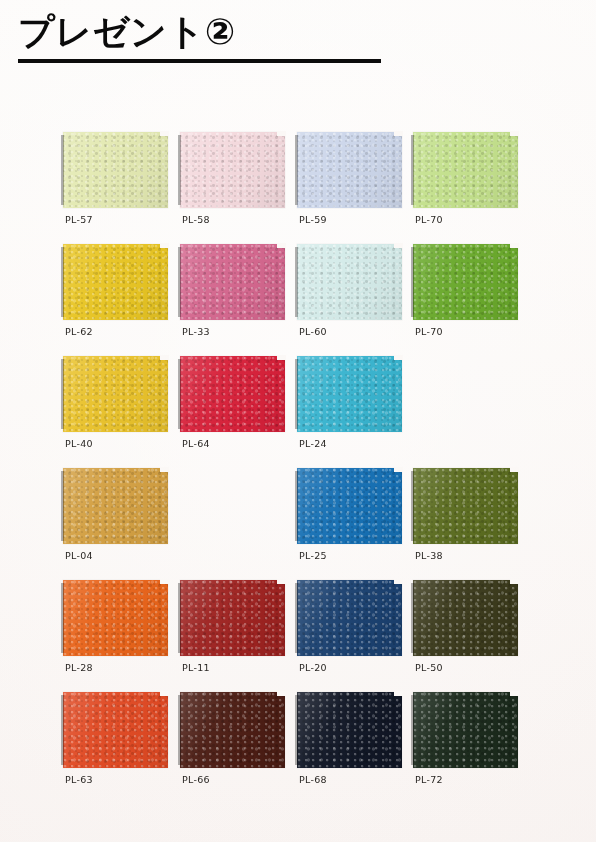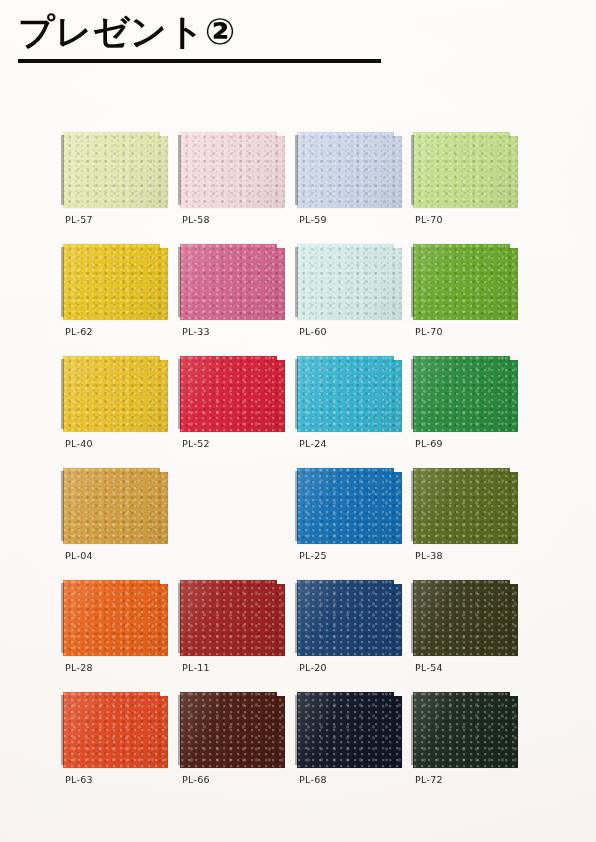--- a/index.html
+++ b/index.html
@@ -181,38 +181,30 @@
             <div class="swatch-nick"></div>
           </div>
           <div class="label">PL-40</div>
         </div>
         <div class="cell c1">
           <div class="swatch-wrap">
             <div class="swatch" style="background-color: rgb(215, 33, 58);"></div>
             <div class="swatch-edge"></div>
             <div class="swatch-nick"></div>
           </div>
-          <div class="label">PL-52</div>
+          <div class="label">PL-64</div>
         </div>
         <div class="cell c2">
           <div class="swatch-wrap">
             <div class="swatch" style="background-color: rgb(57, 180, 207);"></div>
             <div class="swatch-edge"></div>
             <div class="swatch-nick"></div>
           </div>
           <div class="label">PL-24</div>
         </div>
-        <div class="cell c3">
-          <div class="swatch-wrap">
-            <div class="swatch" style="background-color: rgb(42, 139, 60);"></div>
-            <div class="swatch-edge"></div>
-            <div class="swatch-nick"></div>
-          </div>
-          <div class="label">PL-69</div>
-        </div>
       </div>
       <div class="row">
         <div class="cell c0">
           <div class="swatch-wrap">
             <div class="swatch" style="background-color: rgb(211, 160, 67);"></div>
             <div class="swatch-edge"></div>
             <div class="swatch-nick"></div>
           </div>
           <div class="label">PL-04</div>
         </div>
@@ -257,21 +249,21 @@
             <div class="swatch-nick"></div>
           </div>
           <div class="label">PL-20</div>
         </div>
         <div class="cell c3">
           <div class="swatch-wrap">
             <div class="swatch" style="background-color: rgb(59, 58, 28);"></div>
             <div class="swatch-edge"></div>
             <div class="swatch-nick"></div>
           </div>
-          <div class="label">PL-54</div>
+          <div class="label">PL-50</div>
         </div>
       </div>
       <div class="row">
         <div class="cell c0">
           <div class="swatch-wrap">
             <div class="swatch" style="background-color: rgb(224, 74, 36);"></div>
             <div class="swatch-edge"></div>
             <div class="swatch-nick"></div>
           </div>
           <div class="label">PL-63</div>

